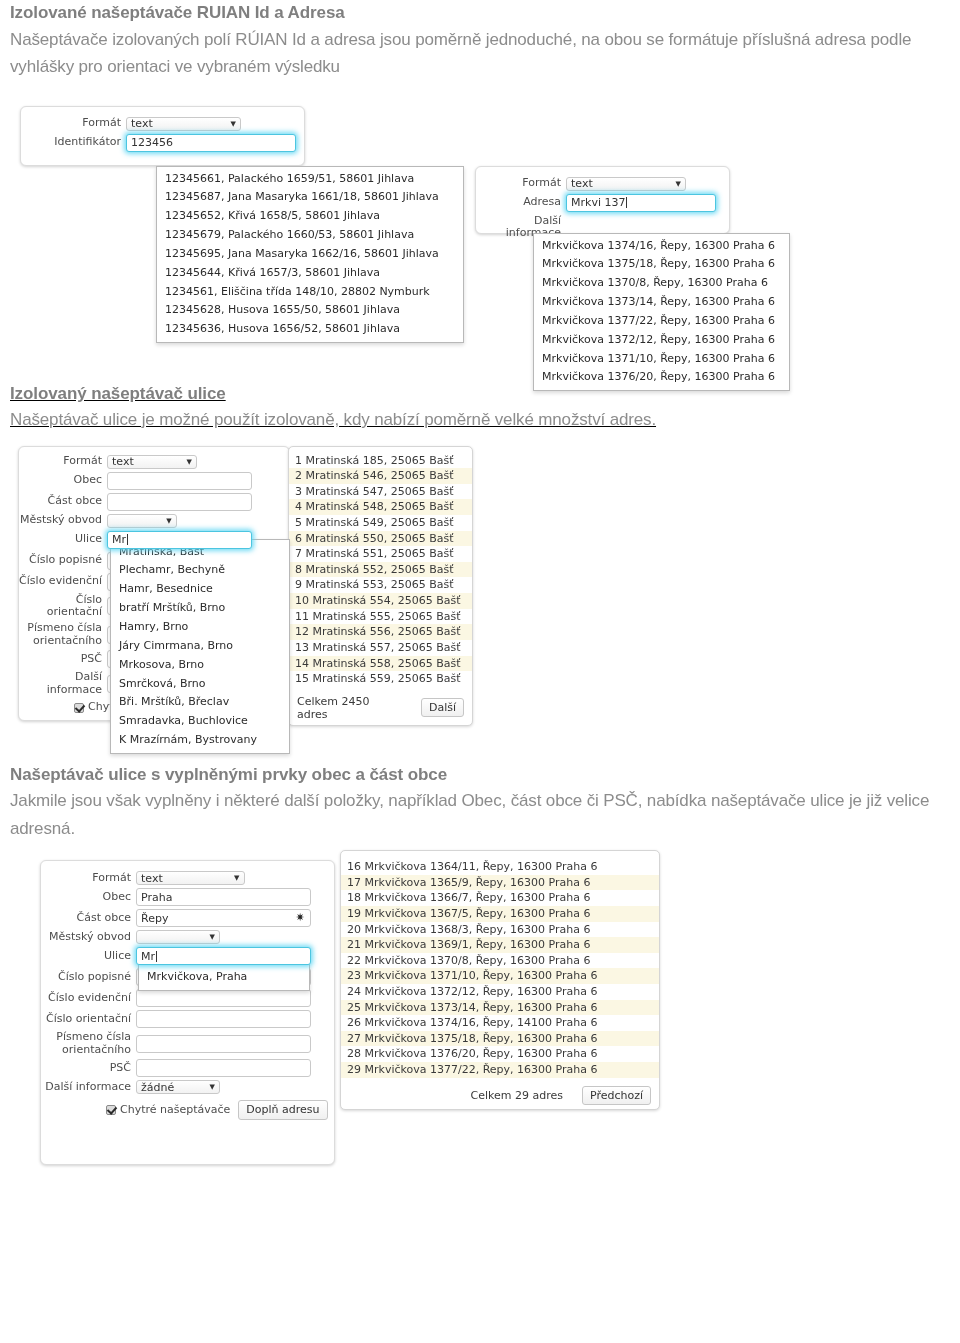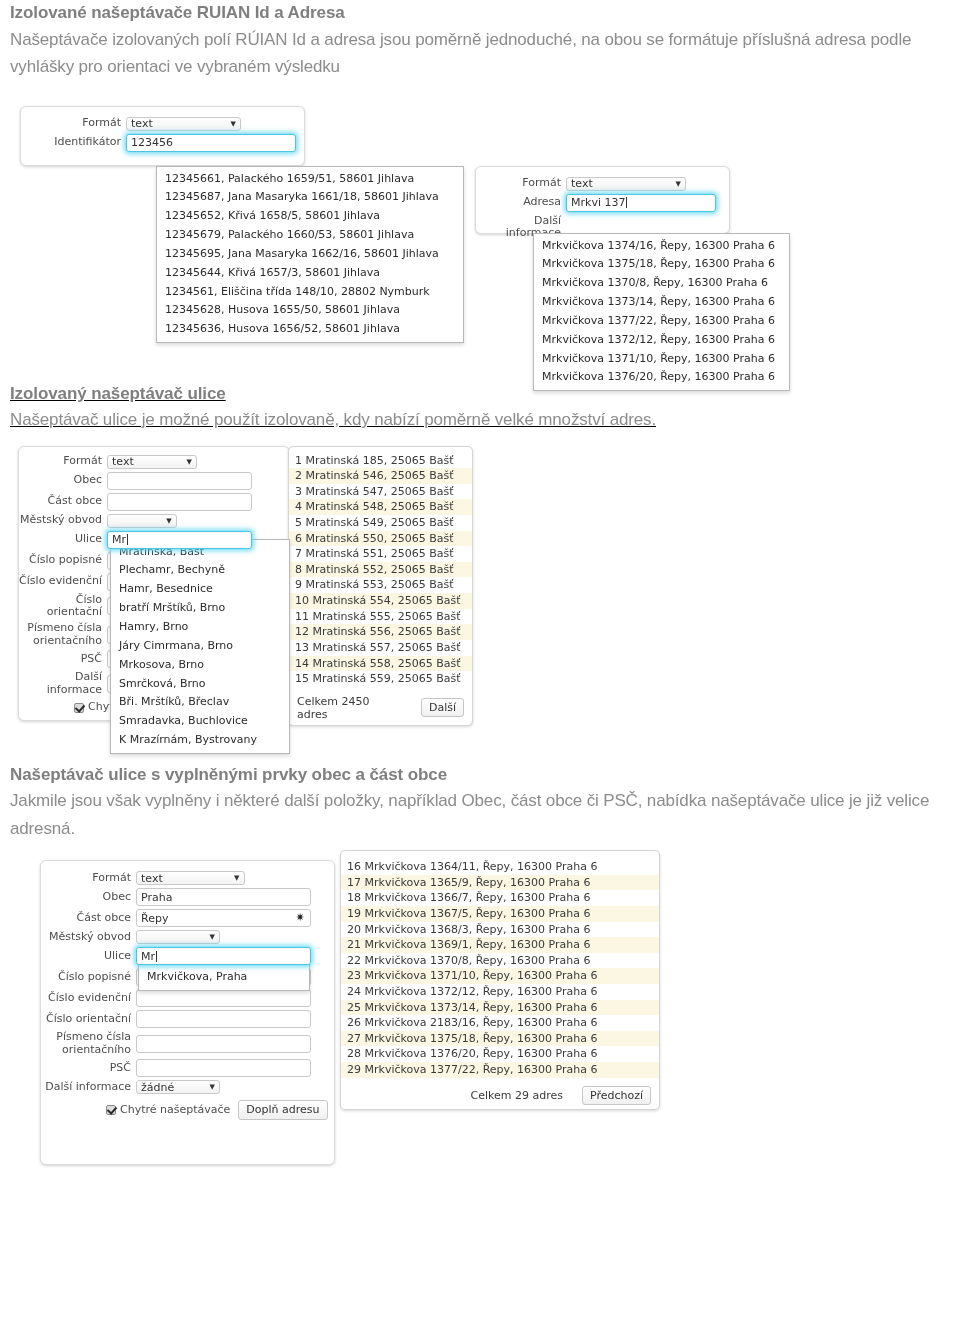--- a/index.html
+++ b/index.html
@@ -478,21 +478,21 @@
           <div class="res-item">16 Mrkvičkova 1364/11, Řepy, 16300 Praha 6</div>
           <div class="res-item alt">17 Mrkvičkova 1365/9, Řepy, 16300 Praha 6</div>
           <div class="res-item">18 Mrkvičkova 1366/7, Řepy, 16300 Praha 6</div>
           <div class="res-item alt">19 Mrkvičkova 1367/5, Řepy, 16300 Praha 6</div>
           <div class="res-item">20 Mrkvičkova 1368/3, Řepy, 16300 Praha 6</div>
           <div class="res-item alt">21 Mrkvičkova 1369/1, Řepy, 16300 Praha 6</div>
           <div class="res-item">22 Mrkvičkova 1370/8, Řepy, 16300 Praha 6</div>
           <div class="res-item alt">23 Mrkvičkova 1371/10, Řepy, 16300 Praha 6</div>
           <div class="res-item">24 Mrkvičkova 1372/12, Řepy, 16300 Praha 6</div>
           <div class="res-item alt">25 Mrkvičkova 1373/14, Řepy, 16300 Praha 6</div>
-          <div class="res-item">26 Mrkvičkova 2183/16, Řepy, 16300 Praha 6</div>
+          <div class="res-item">26 Mrkvičkova 1374/16, Řepy, 14100 Praha 6</div>
           <div class="res-item alt">27 Mrkvičkova 1375/18, Řepy, 16300 Praha 6</div>
           <div class="res-item">28 Mrkvičkova 1376/20, Řepy, 16300 Praha 6</div>
           <div class="res-item alt">29 Mrkvičkova 1377/22, Řepy, 16300 Praha 6</div>
         </div>
       <div class="res-foot">
         <span>Celkem 29 adres</span>
         <span class="btn">Předchozí</span>
       </div>
     </div>
   </div>

